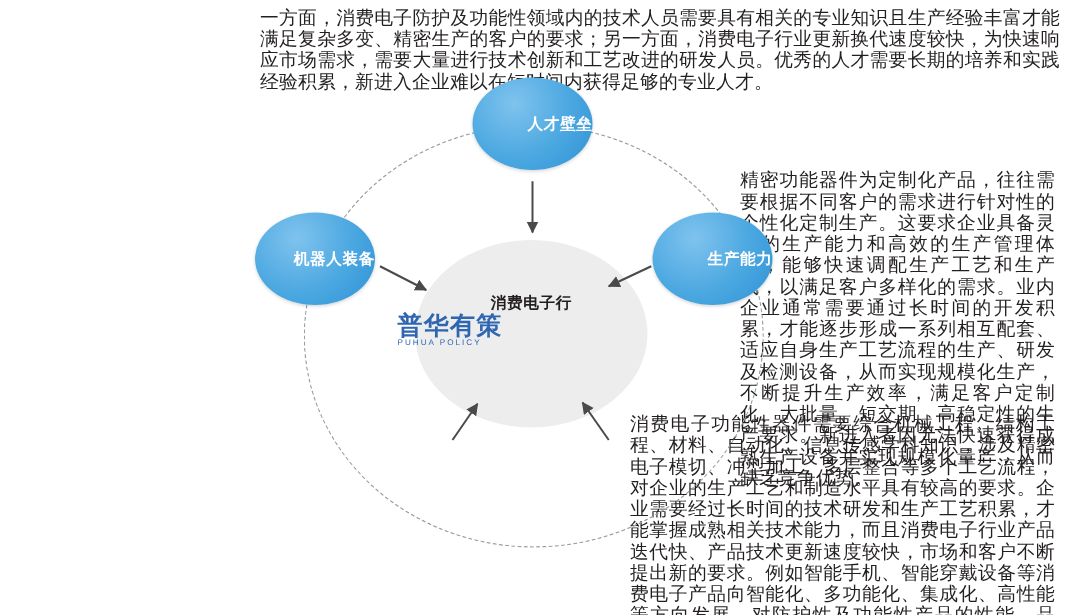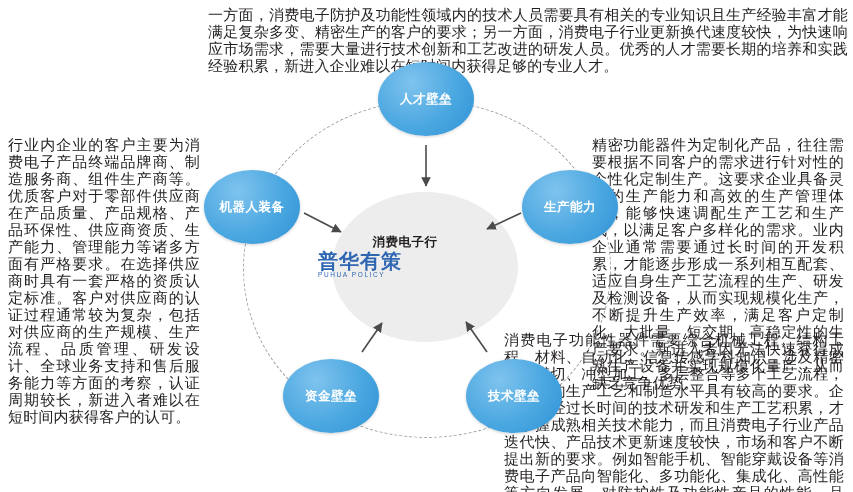--- a/index.html
+++ b/index.html
@@ -41,21 +41,21 @@
     position: absolute;
     left: 332px;
     top: 192px;
     width: 186px;
     height: 150px;
     border-radius: 50%;
     background: #ededee;
   }
   .hub-text {
     position: absolute;
-    left: 312px;
+    left: 332px;
     top: 232px;
     width: 186px;
     text-align: center;
     font-size: 12.5px;
     font-weight: bold;
     color: #231f20;
     line-height: 21px;
     letter-spacing: 0.5px;
   }
   
@@ -95,21 +95,21 @@
   
   .node {
     position: absolute;
     width: 96px;
     height: 74px;
     border-radius: 50%;
     background: radial-gradient(circle at 35% 28%, #7fc3ee 0%, #4aa7e0 55%, #2f92d6 100%);
     box-shadow: 0 1px 3px rgba(0,0,0,0.18);
     display: flex;
     align-items: center;
-    justify-content: center;
+    justify-content: flex-end;
     text-align: center;
     color: #ffffff;
     font-size: 12.5px;
     font-weight: bold;
     line-height: 17px;
     letter-spacing: 0.5px;
   }
   #node-talent     { left: 378px; top: 62px; }
   #node-production { left: 522px; top: 170px; }
   #node-technology { left: 466px; top: 359px; }
@@ -125,21 +125,20 @@
     height: 492px;
     pointer-events: none;
   }
 </style>
 </head>
 <body>
 
 <div class="page">
 
   <div class="txt" id="text-top">一方面，消费电子防护及功能性领域内的技术人员需要具有相关的专业知识且生产经验丰富才能满足复杂多变、精密生产的客户的要求；另一方面，消费电子行业更新换代速度较快，为快速响应市场需求，需要大量进行技术创新和工艺改进的研发人员。优秀的人才需要长期的培养和实践经验积累，新进入企业难以在短时间内获得足够的专业人才。</div>
-  <div class="txt" id="text-left">行业内企业的客户主要为消费电子产品终端品牌商、制造服务商、组件生产商等。优质客户对于零部件供应商在产品质量、产品规格、产品环保性、供应商资质、生产能力、管理能力等诸多方面有严格要求。在选择供应商时具有一套严格的资质认定标准。客户对供应商的认证过程通常较为复杂，包括对供应商的生产规模、生产流程、品质管理、研发设计、全球业务支持和售后服务能力等方面的考察，认证周期较长，新进入者难以在短时间内获得客户的认可。</div>
   <div class="txt" id="text-right-upper">精密功能器件为定制化产品，往往需要根据不同客户的需求进行针对性的个性化定制生产。这要求企业具备灵活的生产能力和高效的生产管理体系，能够快速调配生产工艺和生产线，以满足客户多样化的需求。业内企业通常需要通过长时间的开发积累，才能逐步形成一系列相互配套、适应自身生产工艺流程的生产、研发及检测设备，从而实现规模化生产，不断提升生产效率，满足客户定制化、大批量、短交期、高稳定性的生产要求。新进入者因无法快速获得成熟生产设备并实现规模化量产，从而缺乏竞争优势。</div>
   <div class="txt" id="text-right-lower">消费电子功能性器件需要综合机械工程、结构工程、材料、自动化、信息传感学科知识，涉及精密电子模切、冲型加工、多层整合等多个工艺流程，对企业的生产工艺和制造水平具有较高的要求。企业需要经过长时间的技术研发和生产工艺积累，才能掌握成熟相关技术能力，而且消费电子行业产品迭代快、产品技术更新速度较快，市场和客户不断提出新的要求。例如智能手机、智能穿戴设备等消费电子产品向智能化、多功能化、集成化、高性能等方向发展，对防护性及功能性产品的性能、品质、技术性、轻薄性要求越来越高。企业必须不断提高设计研发能力、生产工艺水平，才能开发出符合客户需求的产品。</div>
 
   <div class="ring"></div>
 
   <div class="hub"></div>
   <div class="hub-text">
     <div>消费电子行</div>
   </div>
   <div class="watermark">
@@ -159,23 +158,17 @@
     <line x1="362" y1="352" x2="382" y2="323" stroke="#4a4a4a" stroke-width="1.6" marker-end="url(#ah)"></line>
     <line x1="304" y1="213" x2="341" y2="232" stroke="#4a4a4a" stroke-width="1.6" marker-end="url(#ah)"></line>
   </svg>
 
   <div class="node" id="node-talent">
     <span>人才壁垒</span>
   </div>
   <div class="node" id="node-production">
     <span>生产能力</span>
   </div>
-  <div class="node" id="node-technology">
-    <span>技术壁垒</span>
-  </div>
-  <div class="node" id="node-capital">
-    <span>资金壁垒</span>
-  </div>
   <div class="node" id="node-customer">
     <span>机器人装备</span>
   </div>
 
 </div>
 
 </body></html>

